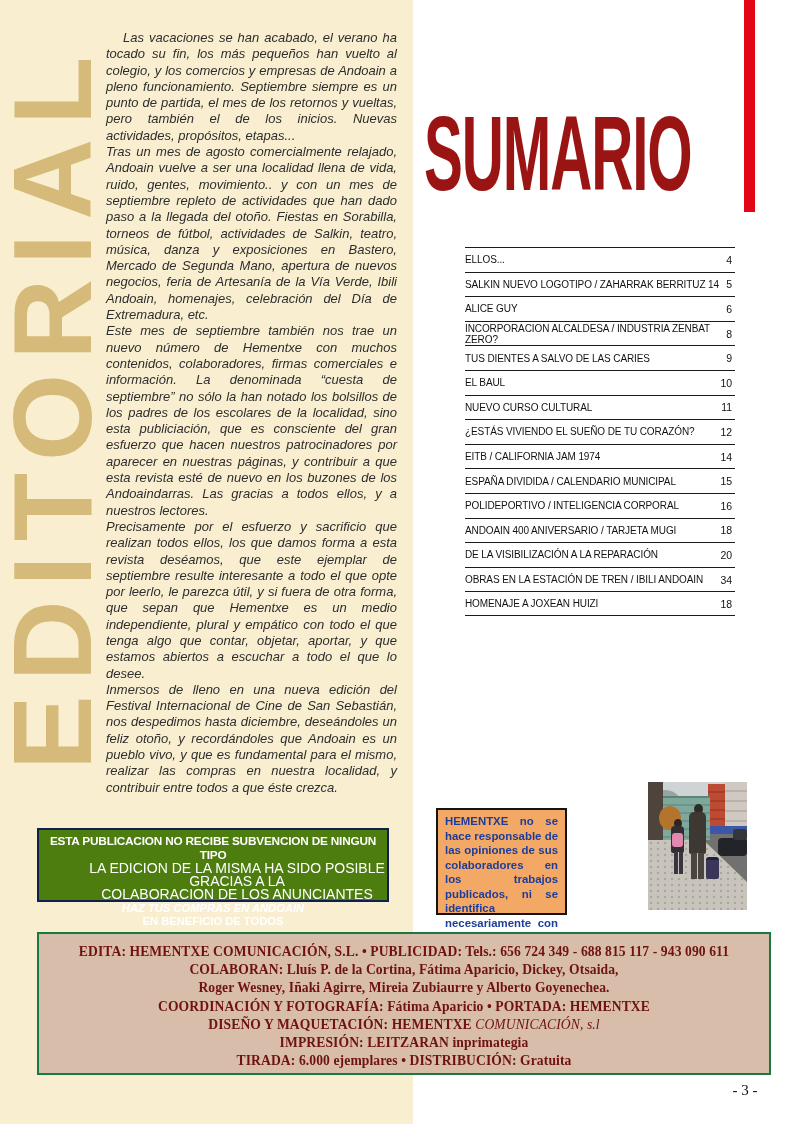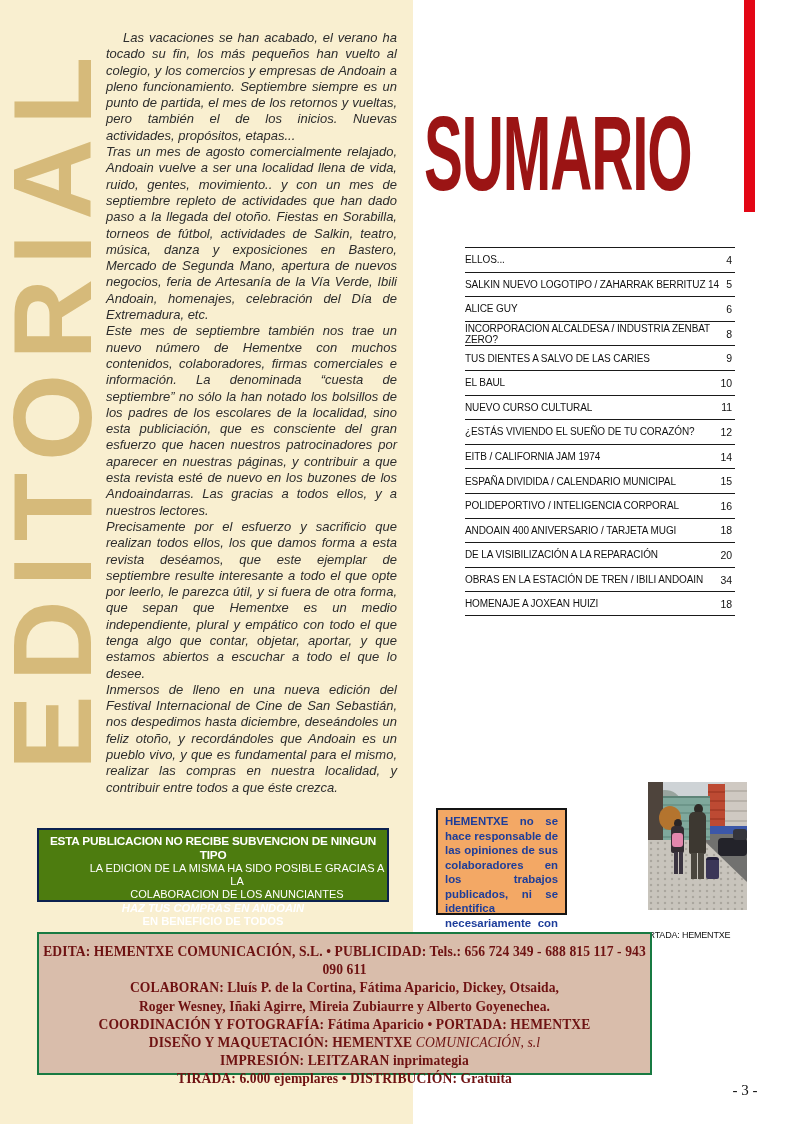--- a/index.html
+++ b/index.html
@@ -40,21 +40,21 @@
   }
   .toc-row:last-child { border-bottom:1px solid #1a1a1a; }
   .toc-page { padding-right:3px; font-size:10.5px; }
 
   .blue-box {
     position:absolute; left:37px; top:828px; width:352px; height:74px;
     background:#4d7c0f; border:2px solid #0c2150; color:#ffffff;
     text-align:center; padding-top:4px;
   }
   .blue-line1 { font-weight:bold; font-size:11.8px; line-height:14px; letter-spacing:-0.2px; }
-  .blue-line2, .blue-line3 { font-size:11px; line-height:13.2px;margin-left:48px; }
+  .blue-line2, .blue-line3 { font-size:14px; line-height:13.2px;margin-left:48px; }
   .blue-line4 { font-weight:bold; font-style:italic; font-size:11.2px; line-height:13.2px; }
   .blue-line5 { font-weight:bold; font-size:11.2px; line-height:13.2px; }
 
   .orange-box {
     position:absolute; left:436px; top:808px; width:131px; height:107px;
     background:#f3a865; border:2px solid #141414; color:#1d3d9a;
     font-weight:bold; font-size:11.4px; line-height:14.5px;
     padding:4px 7px 0 7px; text-align:justify;
   }
 
@@ -90,21 +90,21 @@
   .ph-child-legs { left:26px; top:70px; width:9px; height:22px;
     background:linear-gradient(90deg,#3a3440 0 40%,#c8c4bc 40% 60%,#3a3440 60%); }
   .ph-trolley { left:58px; top:75px; width:13px; height:22px; background:#3b3658; border-radius:3px 3px 2px 2px; border-top:3px solid #23203a; }
 
   .photo-caption {
     position:absolute; left:636px; top:930px; width:124px; text-align:left;
     font-size:9px; letter-spacing:-0.2px; color:#111;
   }
 
   .credits-box {
-    position:absolute; left:37px; top:932px; width:615px; height:143px;
+    position:absolute; left:37px; top:932px; width:734px; height:143px;
     background:#d9bdab; border:2px solid #187a42;
     font-family:"Liberation Serif",serif; font-weight:bold; font-size:13.6px;
     color:#6e1212; text-align:center; padding-top:9px;
   }
   .credits-line { line-height:18.2px; letter-spacing:0.1px; }
   .credits-italic { font-style:italic; font-weight:normal; }
 
   .page-number {
     position:absolute; left:710px; top:1082px; width:70px; text-align:center;
     font-family:"Liberation Serif",serif; font-size:15px; color:#111;

